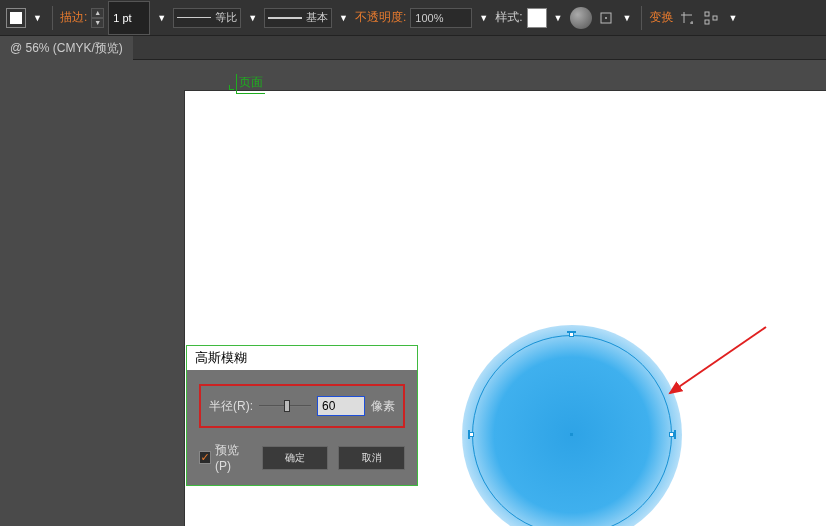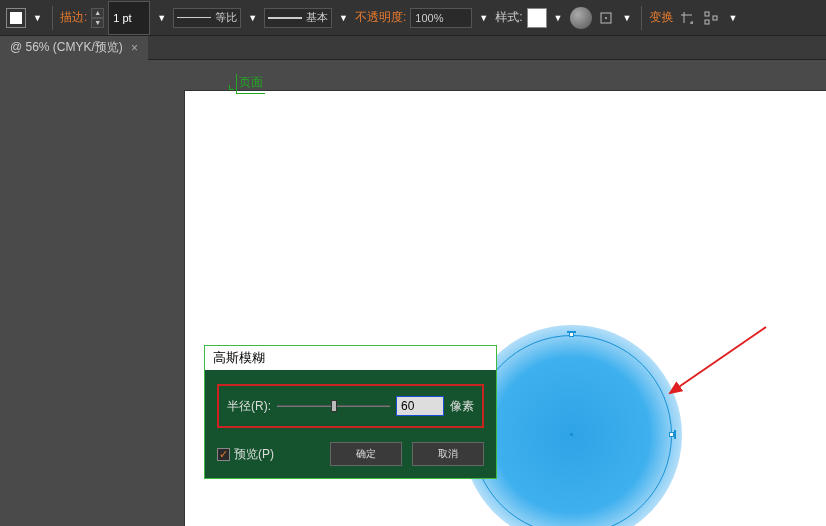--- a/index.html
+++ b/index.html
@@ -19,21 +19,21 @@
   .style-sel { display: flex; align-items: center; height: 20px; border: 1px solid #555; background: #2a2a2a; padding: 0 3px; gap: 4px; }
   .style-line { width: 34px; height: 1px; background: #ccc; }
   .style-txt { color: #ccc; font-size: 11px; }
   .opac-in { width: 62px; height: 20px; background: #2a2a2a; border: 1px solid #555; color: #ccc; font-size: 11px; padding: 0 4px; }
   .style-swatch { width: 20px; height: 20px; background: #fff; border: 1px solid #888; }
   .gradient-ball { width: 22px; height: 22px; border-radius: 50%; background: radial-gradient(circle at 35% 35%, #aaa, #555); cursor: pointer; }
   .tb-icon { width: 20px; height: 20px; display: flex; align-items: center; justify-content: center; color: #ccc; cursor: pointer; font-size: 14px; }
   
   
   .tabbar { background: #3a3a3a; height: 24px; display: flex; align-items: center; border-bottom: 1px solid #222; }
-  .tab { background: #4a4a4a; color: #ccc; font-size: 12px; padding: 4px 10px; display: flex; align-items: center; gap: 8px; height: 24px; }
+  .tab { background: #4a4a4a; color: #ccc; font-size: 12px; padding: 4px 10px; display: flex; align-items: center; gap: 8px; height: 24px; flex-direction: column; }
   .tab-close { cursor: pointer; font-size: 12px; color: #aaa; }
   
   
   .main { position: absolute; top: 60px; left: 0; right: 0; bottom: 0; background: #4a4a4a; margin-left: 12px; }
   .canvas { position: absolute; left: 172px; top: 30px; width: 654px; height: 500px; background: #fff; border: 1px solid #333; }
   .page-lbl { position: absolute; left: 224px; top: 14px; color: #1fad1f; font-size: 12px; border-bottom: 1px solid #1fad1f; border-left: 1px solid #1fad1f; padding: 0 2px 2px 2px; }
   .page-mark { position: absolute; left: 213px; top: 24px; width: 10px; height: 10px; }
   .page-mark::before { content:''; position:absolute; width:4px; height:4px; border-left:1px solid #1fad1f; border-bottom:1px solid #1fad1f; left:4px; top:1px; }
   
   
@@ -42,23 +42,23 @@
   .sel-circle { position: absolute; left: 10px; top: 10px; width: 200px; height: 200px; border: 1px solid #1791d4; border-radius: 50%; }
   .handle { position: absolute; width: 5px; height: 5px; background: #fff; border: 1px solid #1791d4; }
   .handle.center { background: #1791d4; }
   .anchor { position: absolute; width: 9px; height: 1.5px; background: #1791d4; }
   .anchor.v { width: 1.5px; height: 9px; }
   
   
   .arrow { position: absolute; left: 646px; top: 265px; width: 110px; height: 80px; pointer-events: none; }
   
   
-  .dialog { position: absolute; left: 192px; top: 285px; width: 293px; border: 1px solid #3fb93f; background: #333; }
+  .dialog { position: absolute; left: 174px; top: 285px; width: 232px; border: 1px solid #3fb93f; background: #333; }
   .dlg-title { background: #fff; color: #000; font-size: 13px; padding: 4px 8px; height: 24px; display: flex; align-items: center; }
-  .dlg-body { padding: 14px 12px 12px 12px; background: #14532d; }
+  .dlg-body { padding: 14px 12px 12px 12px; background: #737373; }
   .radius-row { border: 2px solid #c22; padding: 10px 8px; display: flex; align-items: center; gap: 6px; }
   .radius-lbl { color: #ddd; font-size: 12px; white-space: nowrap; }
   .slider { flex: 1; position: relative; height: 16px; }
   .slider-track { position: absolute; top: 7px; left: 0; right: 0; height: 2px; background: #777; border-top: 1px solid #555; }
   .slider-thumb { position: absolute; top: 2px; left: 48%; width: 6px; height: 12px; background: #bbb; border: 1px solid #333; }
   .radius-in { width: 48px; height: 20px; background: #ddd; border: 1px solid #1d4ed8; color: #000; font-size: 12px; padding: 0 4px; text-align: left; }
   .unit { color: #ddd; font-size: 12px; }
   .dlg-btns { display: flex; align-items: center; gap: 10px; margin-top: 14px; }
   .chk-wrap { display: flex; align-items: center; gap: 4px; color: #ddd; font-size: 12px; margin-right: auto; }
   .chk { width: 13px; height: 13px; border: 1px solid #888; background: #2a2a2a; display: flex; align-items: center; justify-content: center; color: #e87b2e; font-size: 11px; }

